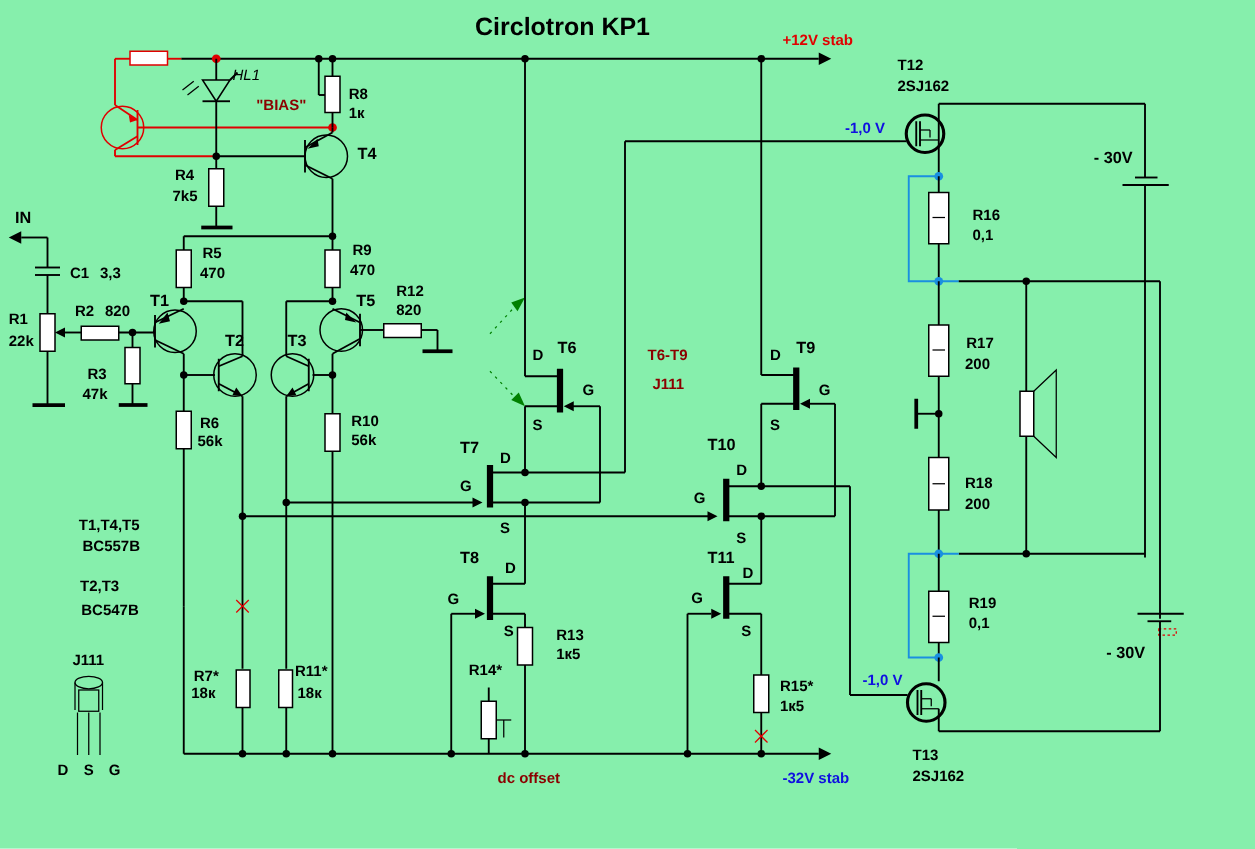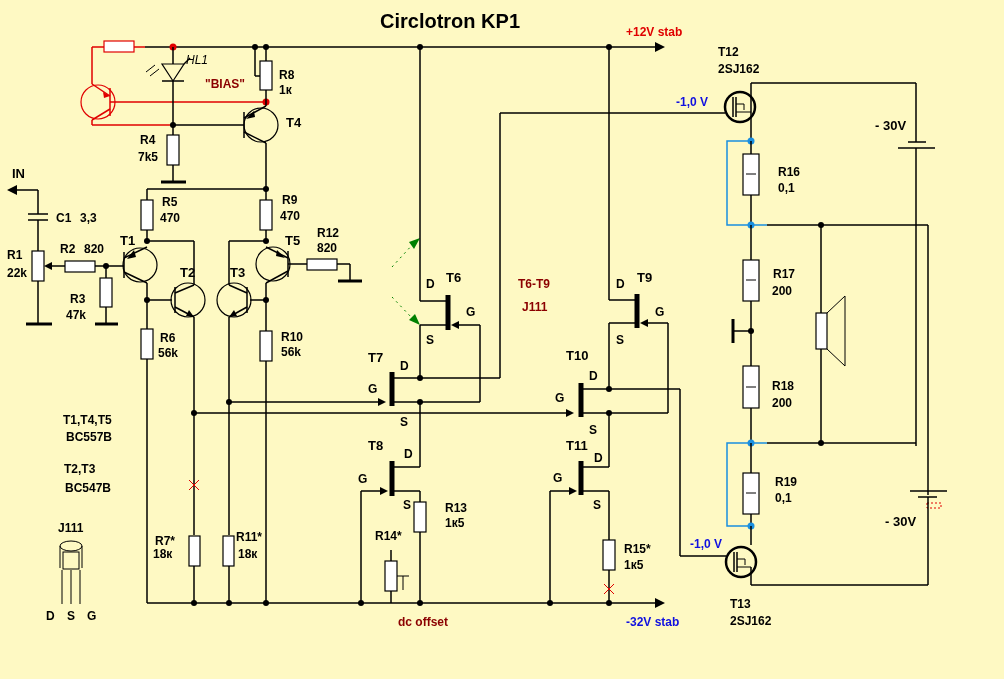--- a/index.html
+++ b/index.html
@@ -1,16 +1,16 @@
 <!DOCTYPE html>
 <html><head>
 <meta charset="utf-8">
 <style>
   html,body{margin:0;padding:0;background:#fff;}
-  #wrap{position:relative;width:1004px;height:679px;overflow:hidden;background:#fef9c3;}
+  #wrap{position:relative;width:1004px;height:679px;overflow:hidden;background:#86efac;}
   svg{position:absolute;left:0;top:0;}
   .w{stroke:#000;stroke-width:1.5;fill:none;}
   .wr{stroke:#e00000;stroke-width:1.5;fill:none;}
   .wb{stroke:#1a8fe0;stroke-width:1.5;fill:none;}
   .res{stroke:#000;stroke-width:1.2;fill:#fff;}
   .resr{stroke:#e00000;stroke-width:1.2;fill:#fff;}
   .dot{fill:#000;}
   .dotr{fill:#e00000;}
   .dotb{fill:#1a8fe0;}
   .gnd{stroke:#000;stroke-width:3;}

